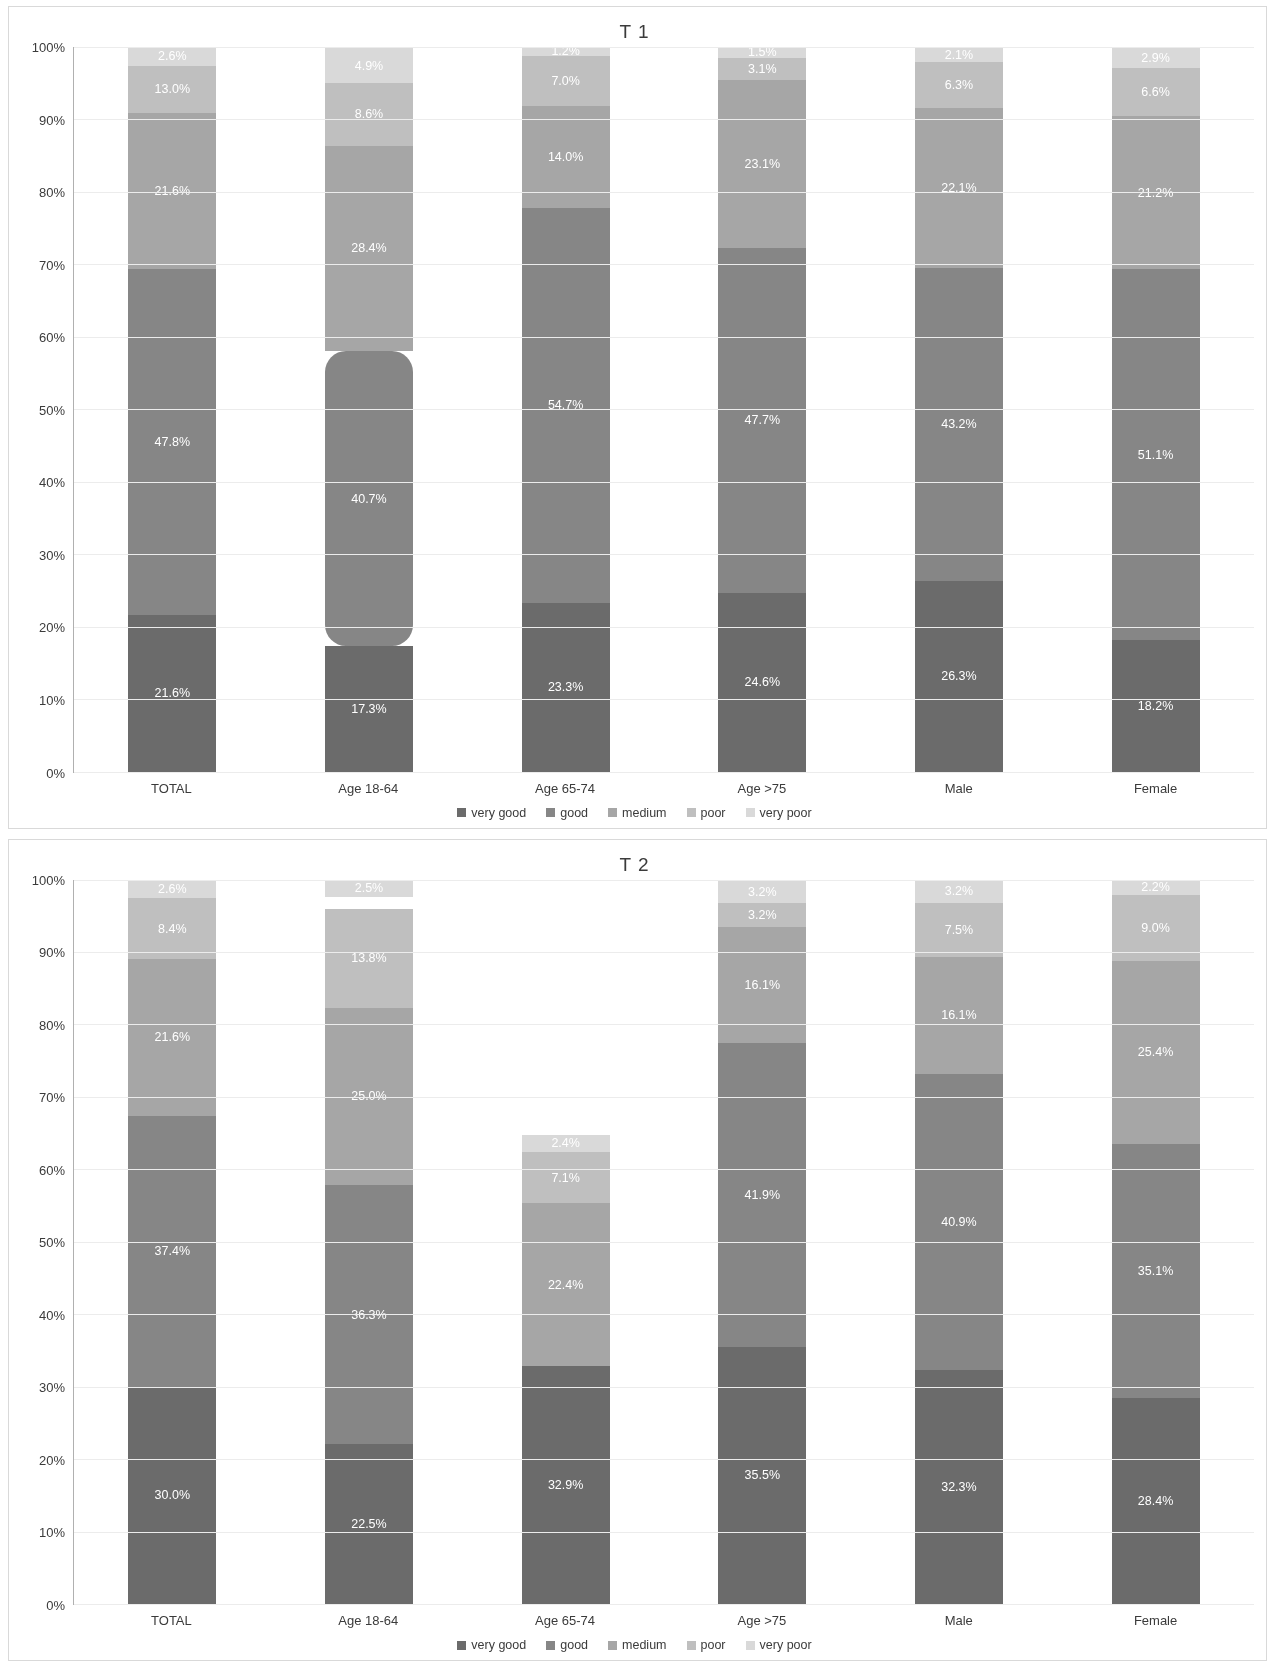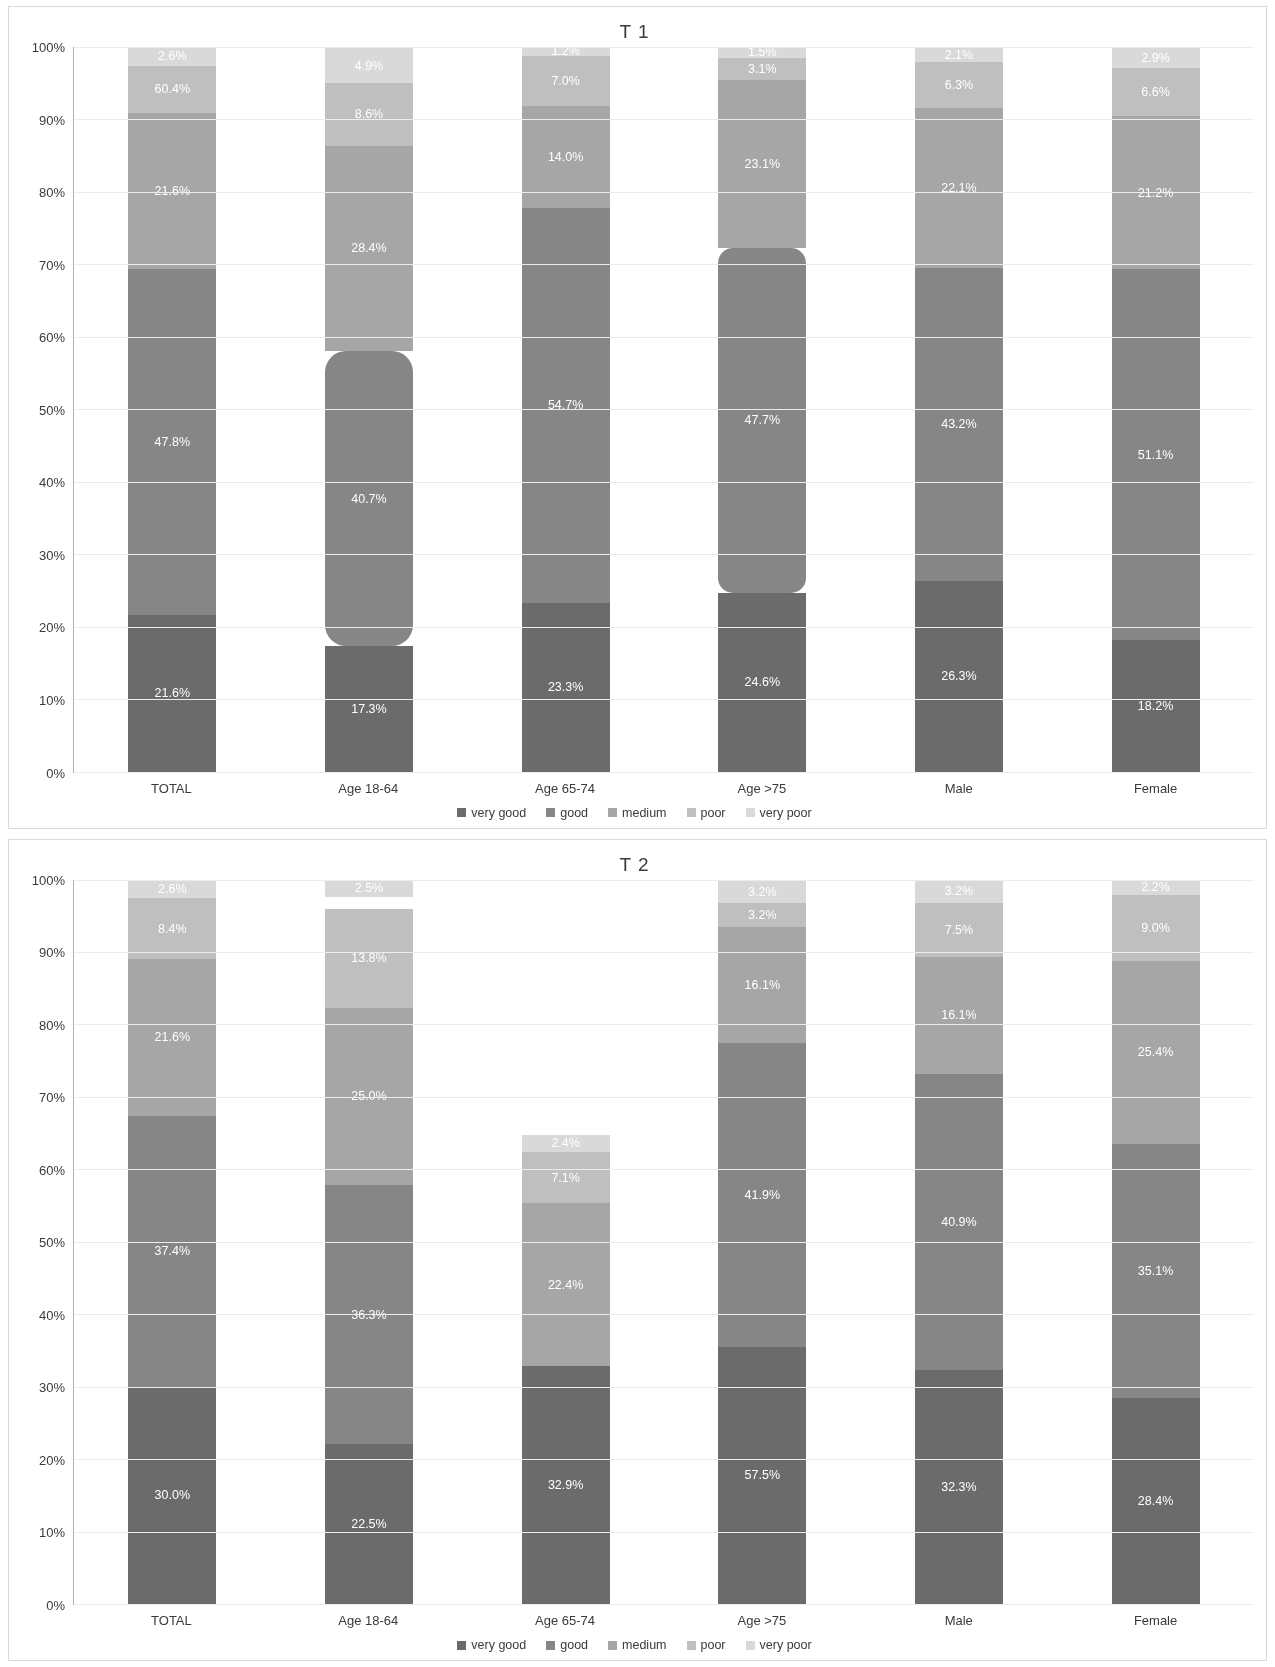--- a/index.html
+++ b/index.html
@@ -166,21 +166,21 @@
                 <div class="seg" style="height: 21.6%; background: rgb(107, 107, 107);">
                   <span>21.6%</span>
                 </div>
                 <div class="seg" style="height: 47.8%; background: rgb(134, 134, 134);">
                   <span>47.8%</span>
                 </div>
                 <div class="seg" style="height: 21.6%; background: rgb(166, 166, 166);">
                   <span>21.6%</span>
                 </div>
                 <div class="seg" style="height: 6.5%; background: rgb(191, 191, 191);">
-                  <span>60.4%</span>
+                  <span>13.0%</span>
                 </div>
                 <div class="seg" style="height: 2.6%; background: rgb(217, 217, 217);">
                   <span>2.6%</span>
                 </div>
               </div>
             </div>
             <div class="bar-col">
               <div class="bar-stack">
                 <div class="seg" style="height: 17.3%; background: rgb(107, 107, 107);">
                   <span>17.3%</span>
@@ -216,21 +216,21 @@
                 <div class="seg" style="height: 1.2%; background: rgb(217, 217, 217);">
                   <span>1.2%</span>
                 </div>
               </div>
             </div>
             <div class="bar-col">
               <div class="bar-stack">
                 <div class="seg" style="height: 24.6%; background: rgb(107, 107, 107);">
                   <span>24.6%</span>
                 </div>
-                <div class="seg" style="height: 47.7%; background: rgb(134, 134, 134); border-radius: 15px;">
+                <div class="seg" style="height: 47.7%; background: rgb(134, 134, 134);">
                   <span>47.7%</span>
                 </div>
                 <div class="seg" style="height: 23.1%; background: rgb(166, 166, 166);">
                   <span>23.1%</span>
                 </div>
                 <div class="seg" style="height: 3.1%; background: rgb(191, 191, 191);">
                   <span>3.1%</span>
                 </div>
                 <div class="seg" style="height: 1.5%; background: rgb(217, 217, 217);">
                   <span>1.5%</span>
@@ -389,21 +389,21 @@
                   <span>7.1%</span>
                 </div>
                 <div class="seg" style="height: 2.4%; background: rgb(217, 217, 217);">
                   <span>2.4%</span>
                 </div>
               </div>
             </div>
             <div class="bar-col">
               <div class="bar-stack">
                 <div class="seg" style="height: 35.5%; background: rgb(107, 107, 107);">
-                  <span>57.5%</span>
+                  <span>35.5%</span>
                 </div>
                 <div class="seg" style="height: 41.9%; background: rgb(134, 134, 134);">
                   <span>41.9%</span>
                 </div>
                 <div class="seg" style="height: 16.1%; background: rgb(166, 166, 166);">
                   <span>16.1%</span>
                 </div>
                 <div class="seg" style="height: 3.2%; background: rgb(191, 191, 191);">
                   <span>3.2%</span>
                 </div>

